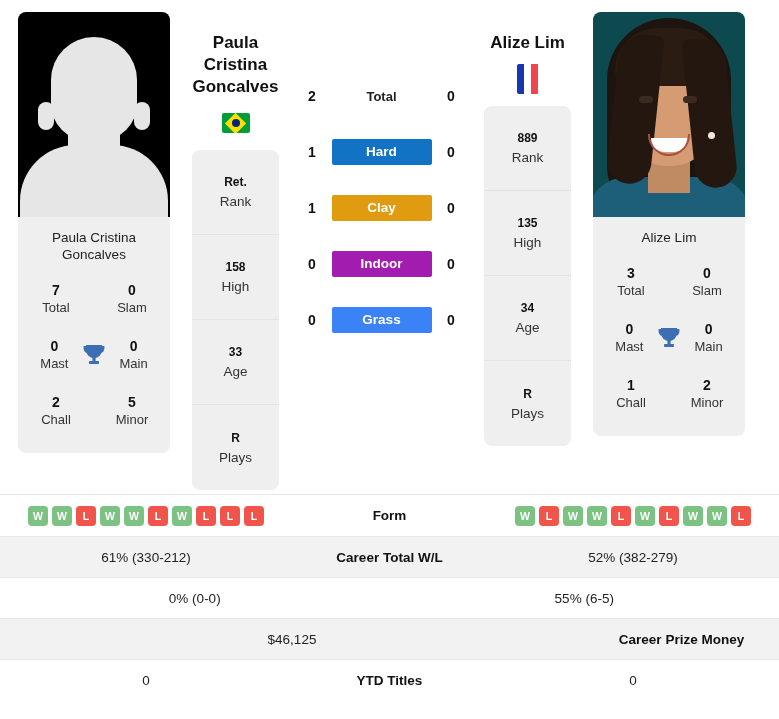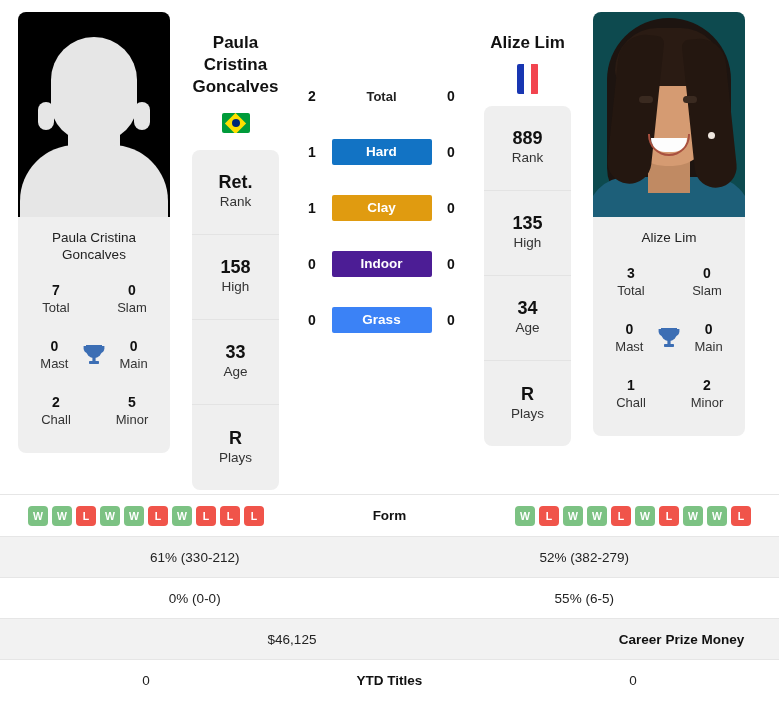--- a/index.html
+++ b/index.html
@@ -151,21 +151,21 @@
 
   .stat-card {
     width: 100%; background: #efefef; border-radius: 8px; margin-top: 12px;
   }
   .stat-block {
     height: 85px; display: flex; flex-direction: column;
     align-items: center; justify-content: center;
     border-bottom: 1px solid #e3e3e3;
   }
   .stat-block:last-child { border-bottom: none; }
-  .stat-num { font-size: 18px; font-weight: 700; color: #111; line-height: 19px; }
+  .stat-num { font-size: 12px; font-weight: 700; color: #111; line-height: 19px; }
   .stat-lbl { font-size: 13.5px; color: #333; line-height: 19px; }
 
   
   .h2h { width: 161px; flex: 0 0 161px; padding-top: 56px; }
   .h2h-row {
     display: flex; align-items: center; justify-content: space-between;
     height: 56px;
   }
   .h2h-score { width: 22px; text-align: center; font-size: 14px; font-weight: 700; color: #111; }
   .h2h-mid { width: 100px; text-align: center; }
@@ -309,21 +309,21 @@
       <div class="h2h-row">
         <div class="h2h-score">1</div>
         <div class="h2h-mid">
           <span class="h2h-bar" style="background:#e09b10">Clay</span>
         </div>
         <div class="h2h-score">0</div>
       </div>
       <div class="h2h-row">
         <div class="h2h-score">0</div>
         <div class="h2h-mid">
-          <span class="h2h-bar" style="background:#4c1d95">Indoor</span>
+          <span class="h2h-bar" style="background:#a21caf">Indoor</span>
         </div>
         <div class="h2h-score">0</div>
       </div>
       <div class="h2h-row">
         <div class="h2h-score">0</div>
         <div class="h2h-mid">
           <span class="h2h-bar" style="background:#3b82f6">Grass</span>
         </div>
         <div class="h2h-score">0</div>
       </div>
@@ -450,20 +450,21 @@
             <span class="badge bl">L</span>
             <span class="badge bw">W</span>
             <span class="badge bw">W</span>
             <span class="badge bl">L</span>
           </div>
       </div>
     </div>
 
     <div class="trow shade">
       <div class="tcell-l">61% (330-212)</div>
+      <div class="tcell-m">Career Total W/L</div>
       <div class="tcell-r">52% (382-279)</div>
     </div>
 
     <div class="trow">
       <div class="tcell-l">0% (0-0)</div>
       <div class="tcell-r">55% (6-5)</div>
     </div>
 
     <div class="trow shade">
       <div class="tcell-l">$46,125</div>

